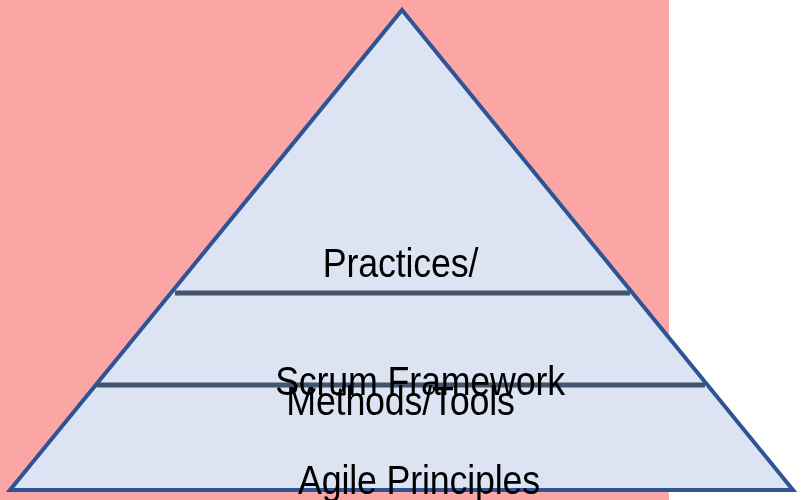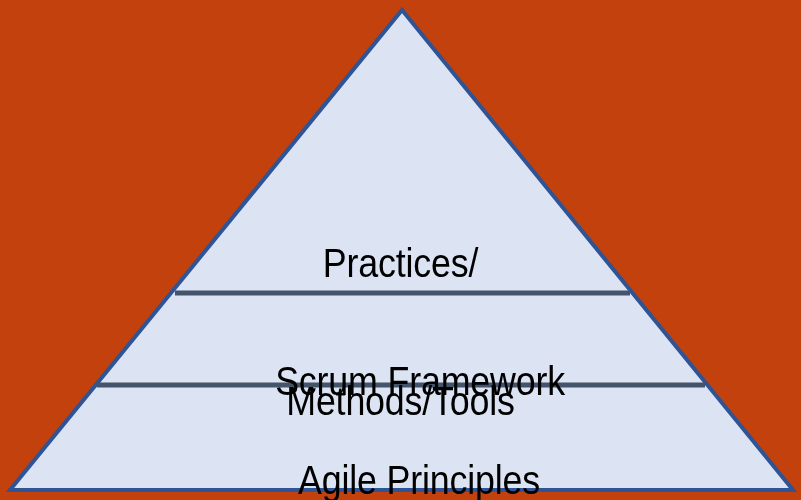--- a/index.html
+++ b/index.html
@@ -9,23 +9,23 @@
   }
   body {
     width: 801px;
     height: 500px;
     overflow: hidden;
     font-family: "Liberation Sans", sans-serif;
   }
 
   #pyramid-diagram {
     position: relative;
-    width: 801px;
+    width: 669px;
     height: 500px;
-    background: #c2410c;
+    background: #fca5a5;
   }
 
   #pyramid-svg {
     position: absolute;
     left: 0;
     top: 0;
     width: 801px;
     height: 500px;
     display: block;
   }

